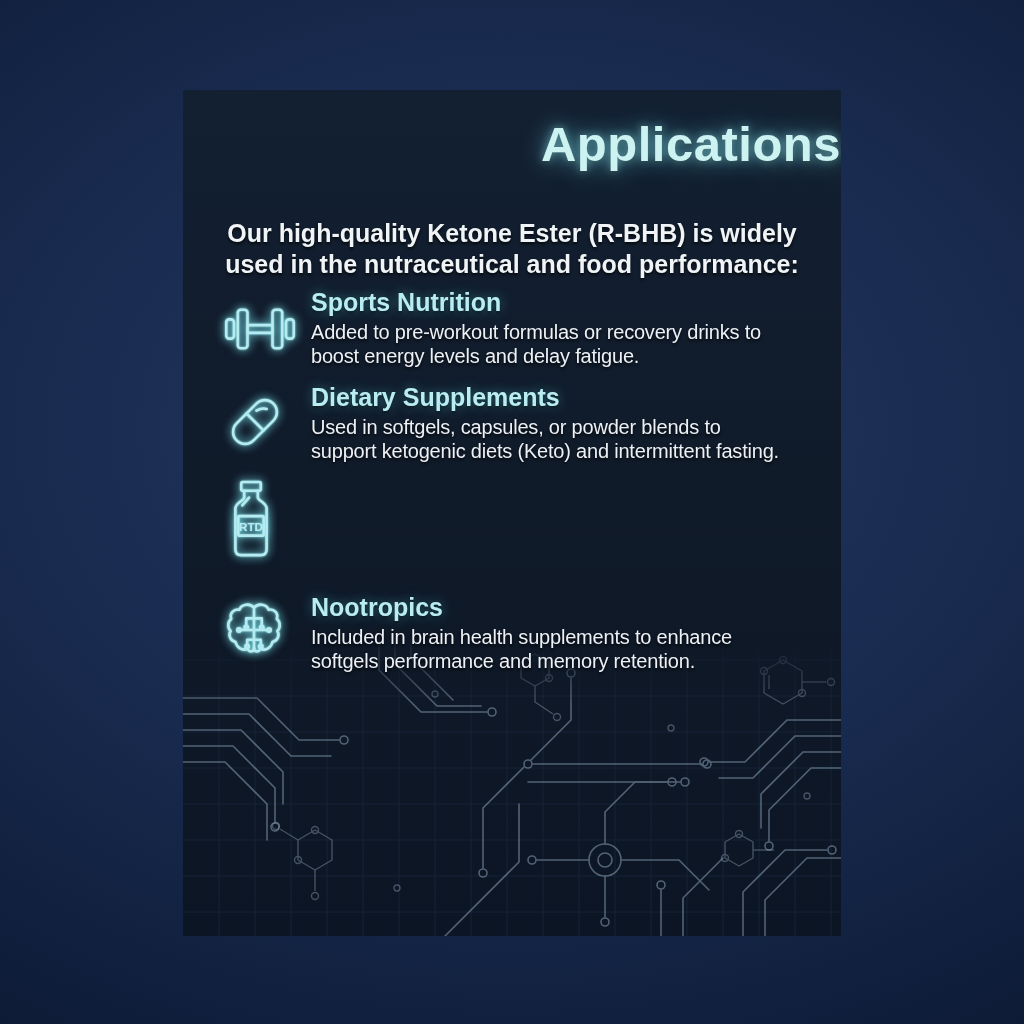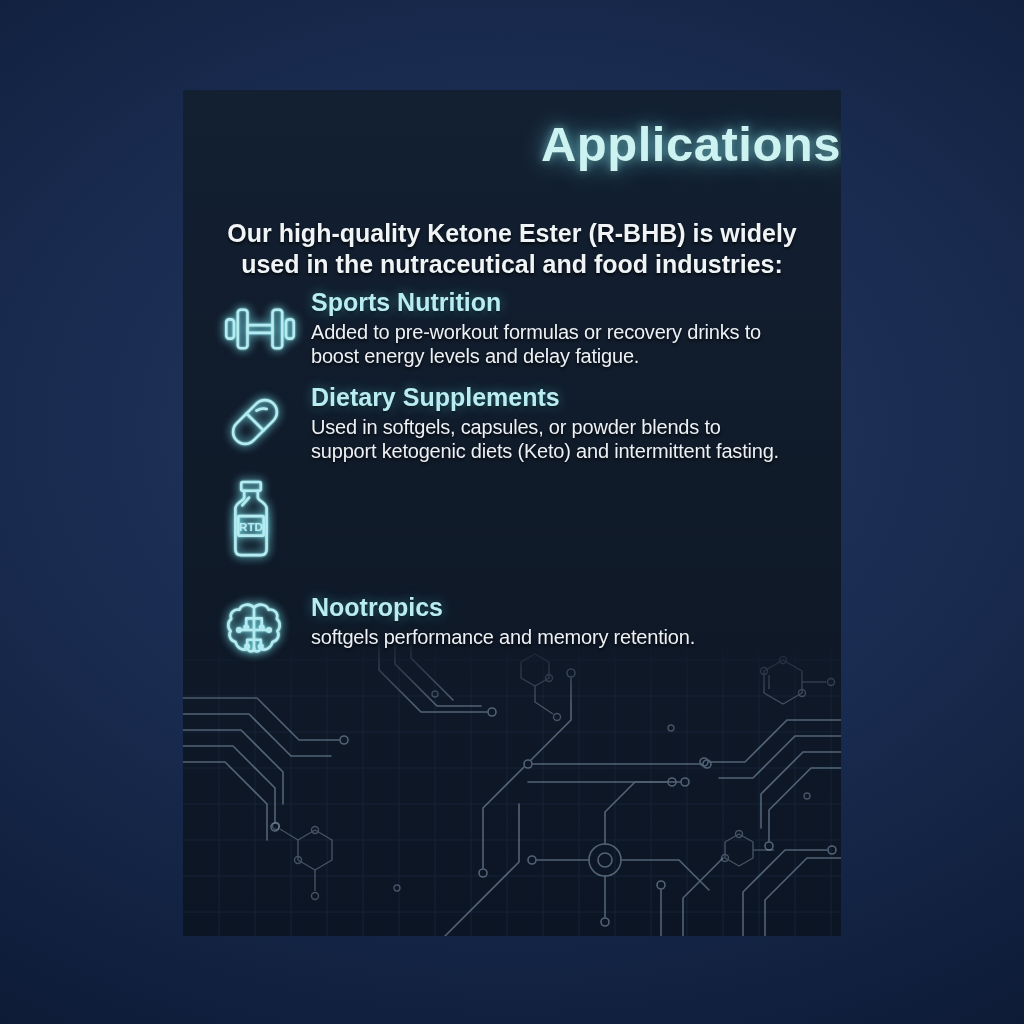--- a/index.html
+++ b/index.html
@@ -134,21 +134,21 @@
           <circle cx="214" cy="252" r="3"></circle>
           <circle cx="624" cy="160" r="3"></circle>
       </g>
     </svg>
     <div class="decofade"></div>
 
     <div class="title">Applications</div>
 
     <div class="intro">
       <div>Our high-quality Ketone Ester (R-BHB) is widely</div>
-      <div>used in the nutraceutical and food industries:</div>
+      <div>used in the nutraceutical and food performance:</div>
     </div>
 
     <div class="sec s2">
       <div class="icon-col">
         <svg class="nicon" width="64" height="64" viewBox="0 0 64 64" aria-hidden="true">
           <g class="stroked" transform="rotate(-45 32 32)">
             <rect x="6" y="20" width="52" height="24" rx="12"></rect>
             <line x1="32" y1="20" x2="32" y2="44"></line>
             <path d="M41 25Q47 26.5 49.5 31"></path>
           </g>
@@ -208,18 +208,19 @@
                 <circle cx="25" cy="49" r="1.8"></circle>
             </g>
           </defs>
           <use href="#bhalf"></use>
           <use href="#bhalf" transform="translate(64 0) scale(-1 1)"></use>
           <line class="stroked" x1="32" y1="11" x2="32" y2="51"></line>
         </svg>
       </div>
       <div class="txt">
         <div class="heading">Nootropics</div>
+        <div class="bodyline">Included in brain health supplements to enhance</div>
         <div class="bodyline">softgels performance and memory retention.</div>
       </div>
     </div>
 
   </div>
 </div>
 
 </body></html>

